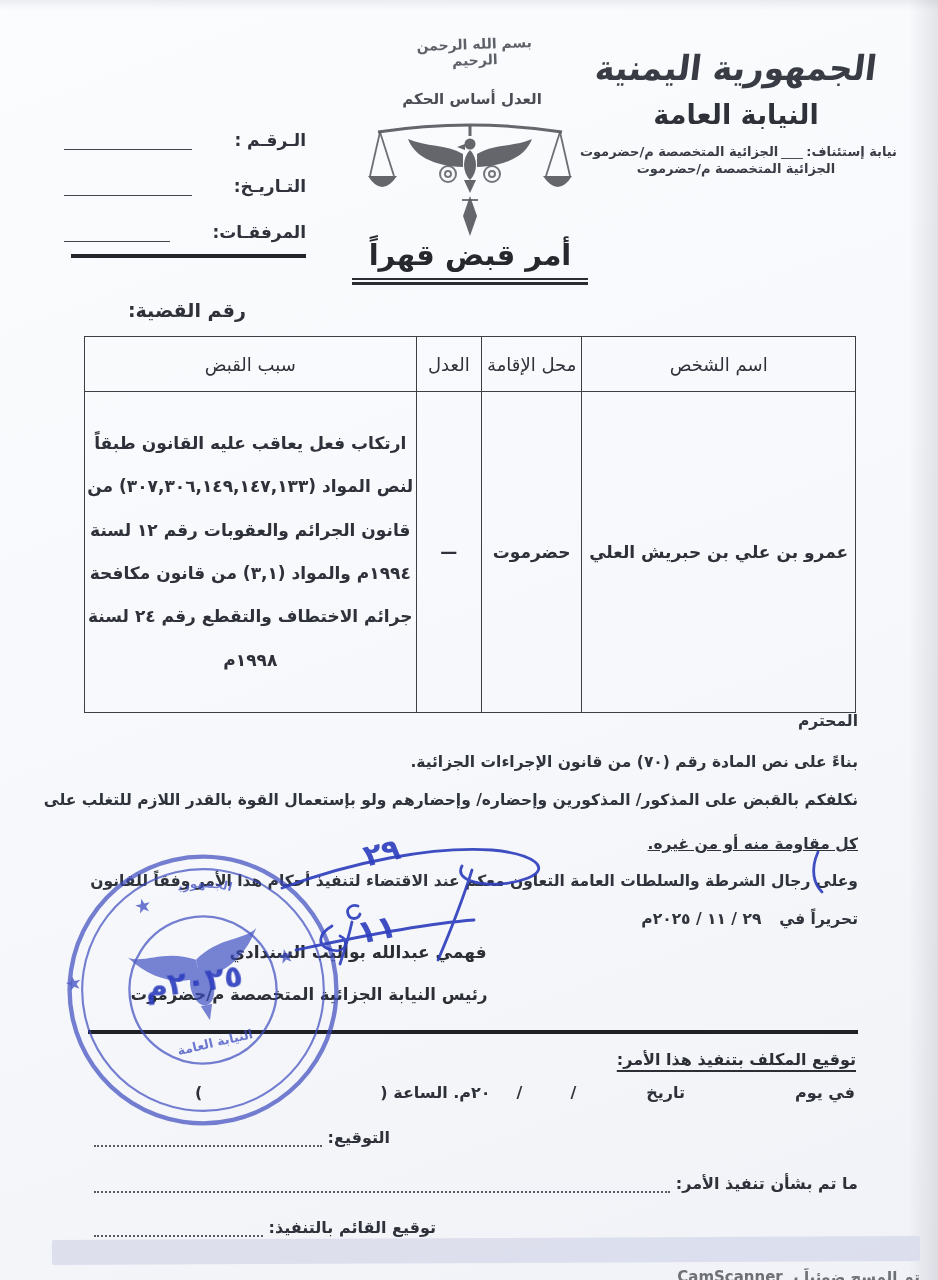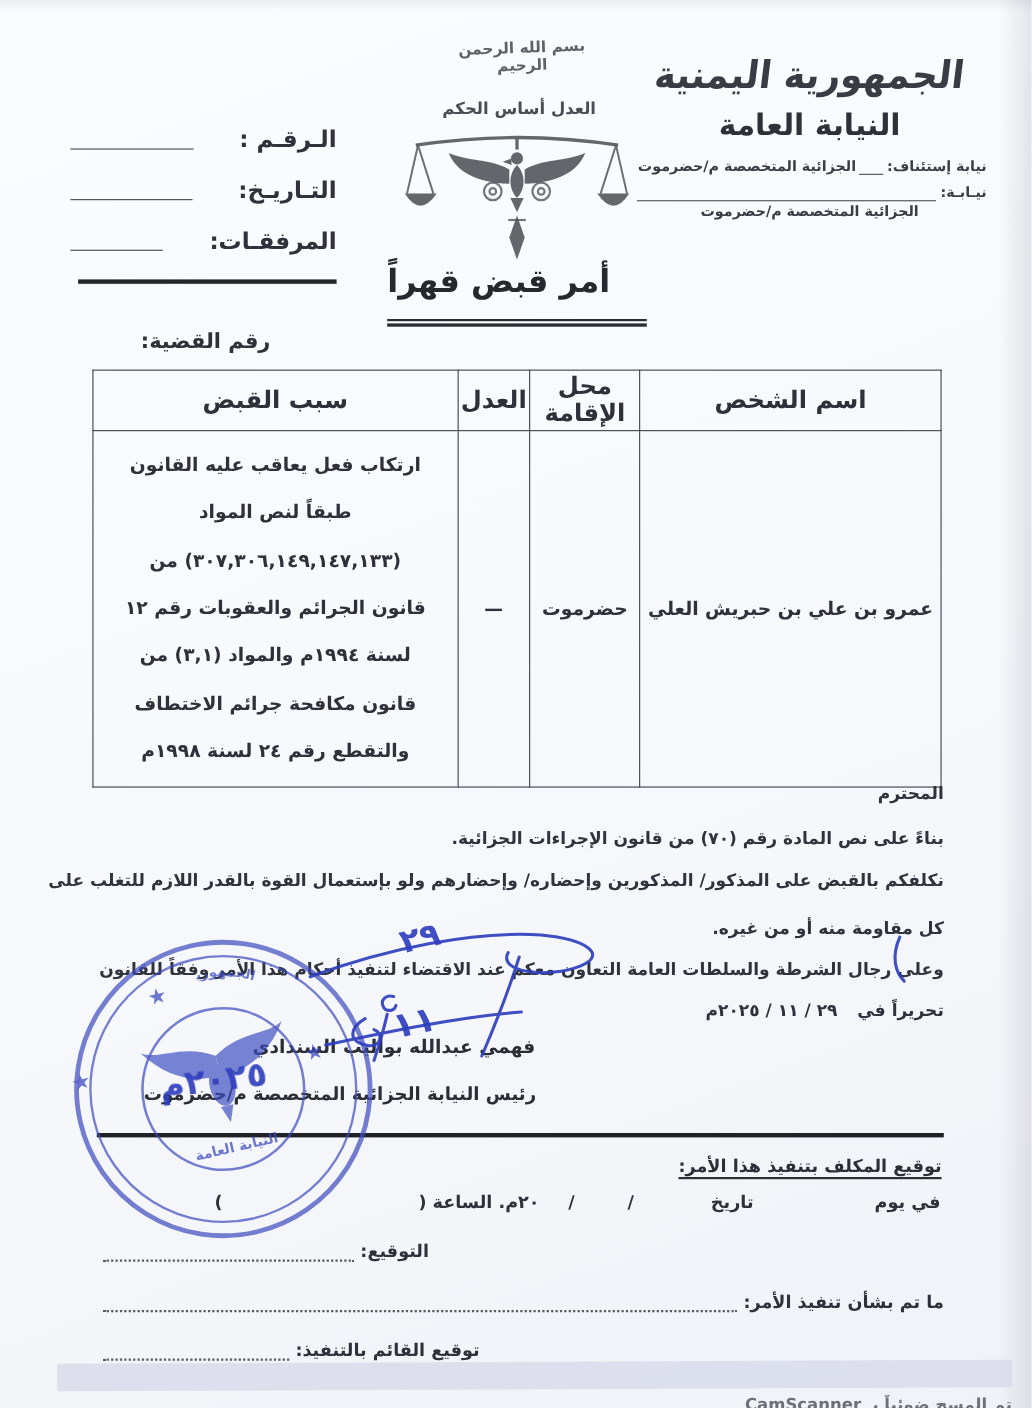--- a/index.html
+++ b/index.html
@@ -22,45 +22,45 @@
   .republic{font-size:33px;font-weight:800;color:#393c44;transform:skewX(-7deg) scaleY(1.05);
     letter-spacing:-1px;white-space:nowrap;}
   .prosecution{font-size:27px;font-weight:800;margin-top:12px;letter-spacing:1px;color:#2e3138;}
   .hdr-sub{display:flex;align-items:flex-end;font-size:13px;font-weight:700;
     color:#3a3d45;margin-top:14px;white-space:nowrap;}
   .hdr-sub .dashline{width:22px;border-bottom:1.6px solid #4a4d55;height:12px;margin:0 3px;}
   .hdr-sub .longline{flex:1;border-bottom:1.6px solid #4a4d55;height:12px;margin:0 4px;}
   .hdr-sub2{margin-top:9px;}
   .hdr-sub3{font-size:13px;font-weight:700;color:#3a3d45;margin-top:2px;text-align:center;}
   .meta{left:64px;top:104px;width:242px;}
-  .meta-row{display:flex;align-items:center;height:46px;font-size:21px;font-weight:800;color:#2f323a;gap:36px;}
+  .meta-row{display:flex;align-items:flex-end;height:46px;font-size:17px;font-weight:800;color:#2f323a;gap:36px;}
   .meta-row .lbl{white-space:nowrap;}
   .meta-line{flex:1;border-bottom:1.8px solid #41454c;height:16px;margin-right:6px;}
   .meta-thick{margin-top:12px;width:235px;height:4px;background:#24262b;}
   
   .motto{left:380px;top:90px;width:184px;text-align:center;font-size:15px;font-weight:800;
     color:#4b4d54;letter-spacing:.5px;}
   .emblem{left:366px;top:114px;}
   
-  .title{left:352px;top:238px;width:236px;text-align:left;font-size:29px;font-weight:800;
-    color:#26282e;padding-bottom:18px;border-bottom:2.6px solid #2b2d33;}
+  .title{left:352px;top:238px;width:236px;text-align:center;font-size:29px;font-weight:800;
+    color:#26282e;padding-bottom:6px;border-bottom:2.6px solid #2b2d33;}
   .title::after{content:"";position:absolute;left:0;right:0;bottom:-7px;height:2.6px;background:#2b2d33;}
   .case-label{left:128px;top:299px;font-size:19px;font-weight:800;color:#2e3138;}
   
   .tbl{left:84px;top:336px;width:772px;border-collapse:collapse;}
   .tbl th,.tbl td{border:1.8px solid #3c4046;text-align:center;vertical-align:middle;color:#2e3139;}
-  .tbl th{height:52px;font-size:22px;font-weight:700;}
+  .tbl th{height:52px;font-size:18px;font-weight:400;}
   .tbl td{font-size:17px;font-weight:700;}
-  .td-reason{font-size:16px;line-height:2.55;padding:10px 24px;height:300px;}
+  .td-reason{font-size:16px;line-height:2.55;padding:10px 0;height:300px;}
   
   .par{left:84px;top:0;width:774px;font-size:15.5px;font-weight:800;color:#2f333b;white-space:nowrap;}
   .p-addressee{top:712px;display:flex;justify-content:space-between;padding-left:44px;box-sizing:border-box;}
   .p-basis{top:753px;}
   .p-order1{top:791px;}
-  .p-order2{top:835px;}
+  .p-order2{top:835px;text-decoration:underline;}
   .p-coop{top:872px;}
   .p-issued{top:910px;display:flex;gap:18px;}
   .sig-name{left:212px;top:942px;width:292px;text-align:center;font-size:17px;font-weight:800;color:#2b2e35;}
   .sig-title{left:128px;top:985px;width:362px;text-align:center;font-size:16.5px;font-weight:800;color:#2b2e35;}
   .divider{left:88px;top:1030px;width:770px;height:4px;background:#1f2126;}
   
   .exec-head{left:556px;top:1050px;width:300px;text-align:right;font-size:16px;font-weight:700;
     color:#2b2e35;text-decoration:underline;text-underline-offset:5px;text-decoration-thickness:2px;}
   .exec-row{left:195px;top:1083px;width:660px;display:flex;align-items:center;
     font-size:16px;font-weight:800;color:#2e3139;}
@@ -90,24 +90,20 @@
 
   <div class="abs bismillah">بسم الله الرحمن الرحيم</div>
 
   <div class="abs hdr-right">
     <div class="republic">الجمهورية اليمنية</div>
     <div class="prosecution">النيابة العامة</div>
     <div class="hdr-sub">
       <span>نيابة إستئناف:</span>
       <span class="dashline"></span>
       <span>الجزائية المتخصصة م/حضرموت</span>
-    </div>
-    <div class="hdr-sub hdr-sub2">
-      <span>نيـابـة:</span>
-      <span class="longline"></span>
     </div>
     <div class="hdr-sub3">الجزائية المتخصصة م/حضرموت</div>
   </div>
 
   <div class="abs meta">
     <div class="meta-row">
       <span class="lbl">الـرقـم :</span>
       <span class="meta-line"></span>
     </div>
     <div class="meta-row">

